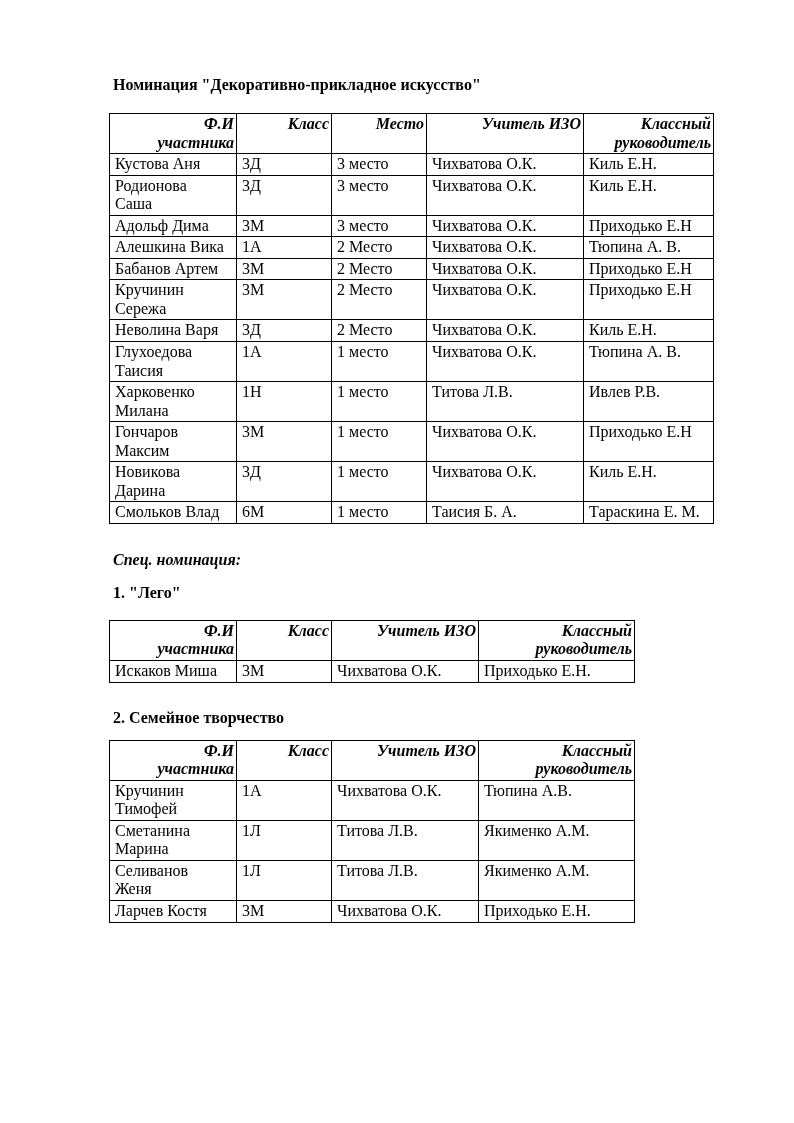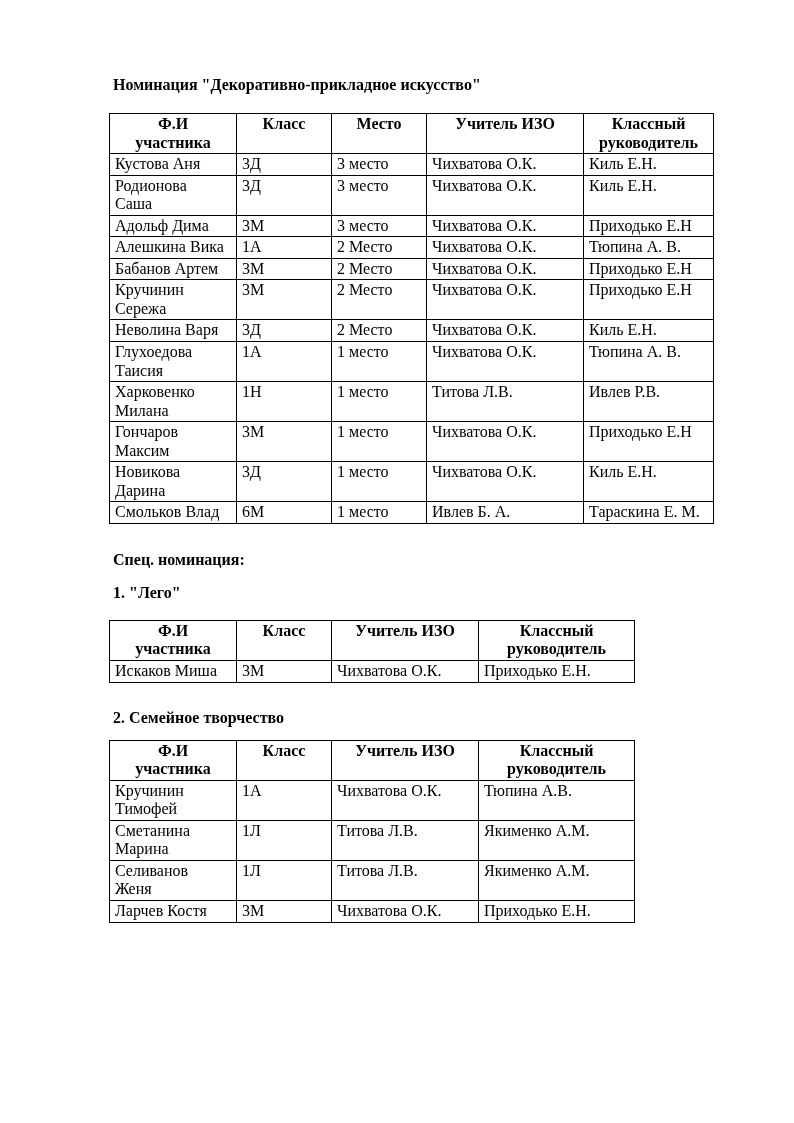--- a/index.html
+++ b/index.html
@@ -22,21 +22,21 @@
     font-size: 16px;
     font-weight: bold;
     margin: 6px 0 0 4px;
     white-space: nowrap;
   }
   .doc-heading {
     font-size: 16px;
     font-weight: bold;
     white-space: nowrap;
   }
-  .h-spec   { margin: 27px 0 0 4px; }
+  .h-spec   { margin: 27px 0 0 4px; font-style: italic; }
   .h-lego   { margin: 15px 0 0 4px; }
   .h-family { margin: 26px 0 8px 4px; }
 
   table {
     border-collapse: collapse;
     table-layout: fixed;
   }
   .tbl-main   { margin-top: 19px; width: 604px; }
   .tbl-lego   { margin-top: 18px; width: 525px; }
   .tbl-family { margin-top: 13px; width: 525px; }
@@ -44,22 +44,23 @@
   th, td {
     border: 1px solid #000000;
     font-size: 16px;
     line-height: 1.16;
     vertical-align: top;
     white-space: pre-line;
     overflow: hidden;
   }
   th {
     font-weight: bold;
-    text-align: center;
+    text-align: right;
     padding: 1px 2px;
+    font-style: italic;
   }
   td {
     text-align: left;
     padding: 1px 2px 1px 5px;
   }
 </style>
 </head>
 <body>
 
 <div class="page">
@@ -166,21 +167,21 @@
 Дарина</td>
         <td>3Д</td>
         <td>1 место</td>
         <td>Чихватова О.К.</td>
         <td>Киль Е.Н.</td>
       </tr>
       <tr>
         <td>Смольков Влад</td>
         <td>6М</td>
         <td>1 место</td>
-        <td>Ивлев Б. А.</td>
+        <td>Таисия Б. А.</td>
         <td>Тараскина Е. М.</td>
       </tr>
     </tbody>
   </table>
 
   <div class="doc-heading h-spec">Спец. номинация:</div>
 
   <div class="doc-heading h-lego">1. "Лего"</div>
 
   <table class="tbl-lego">

